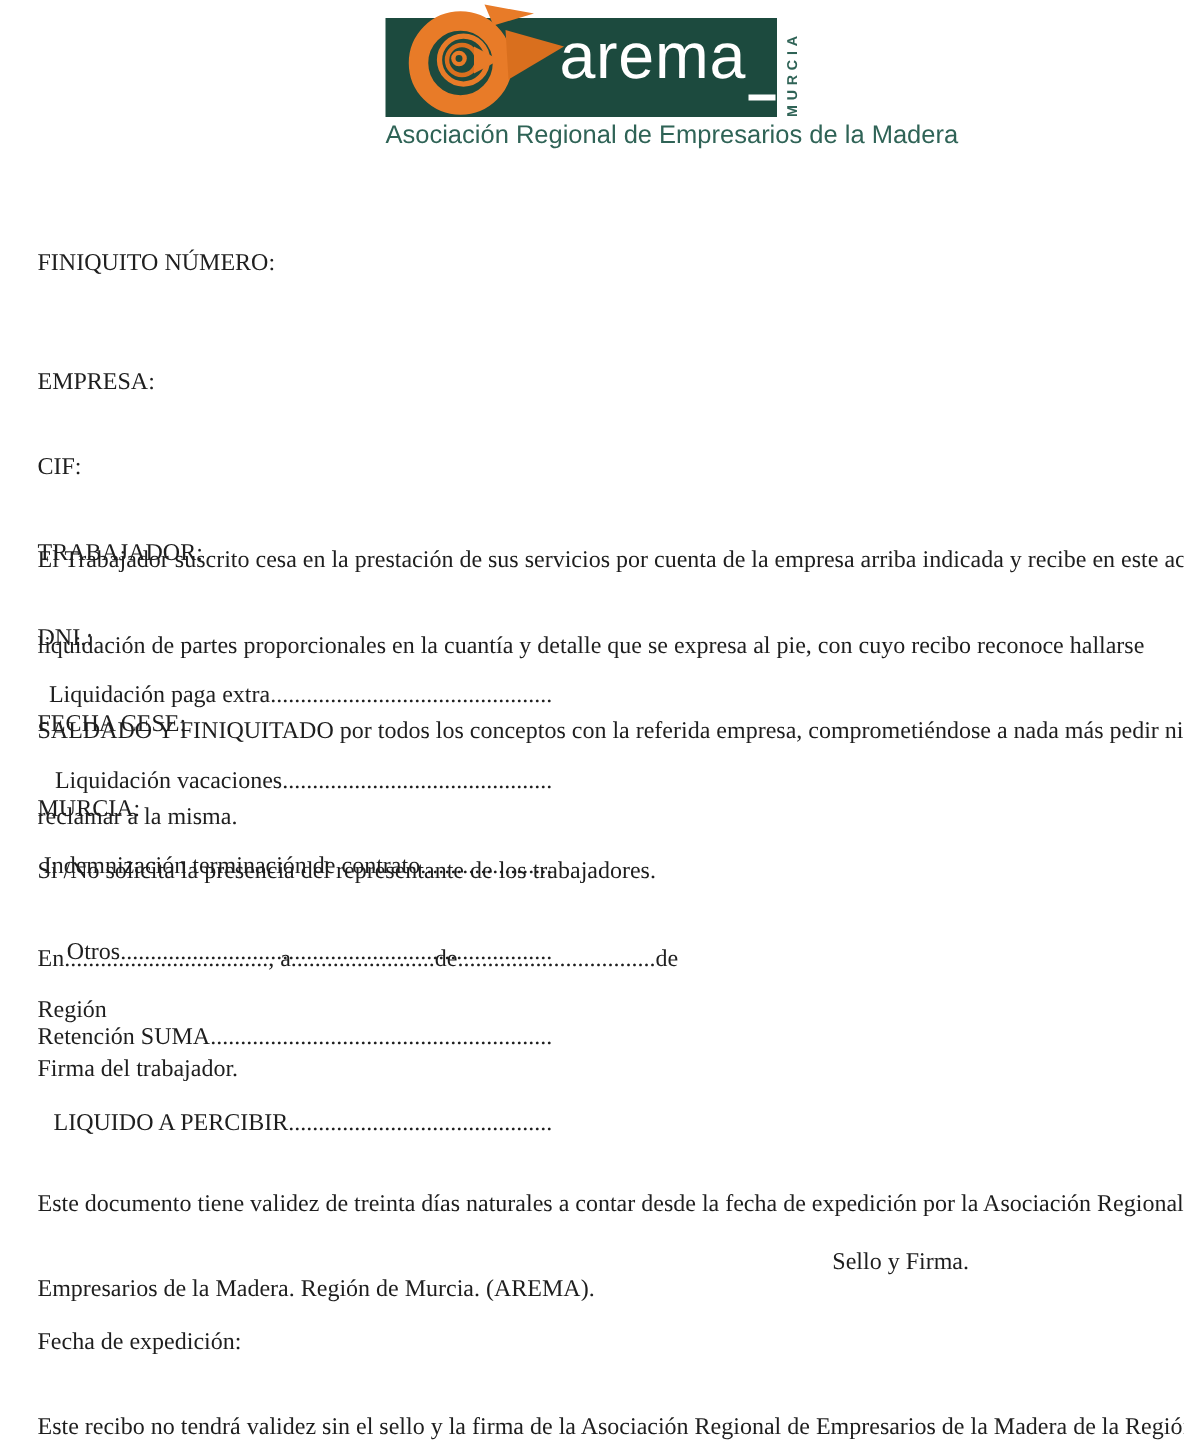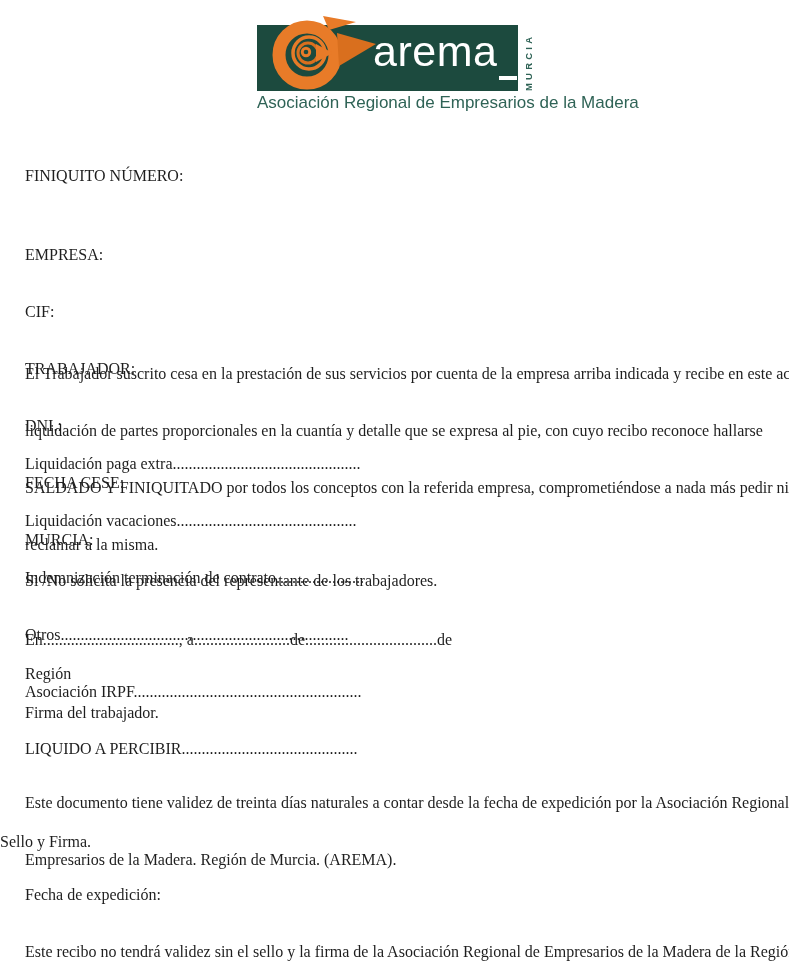--- a/index.html
+++ b/index.html
@@ -8,21 +8,21 @@
     --orange_dark:#d96f1e;
     --brand_text:#2f6356;
     --text:#1e1e1e;
   }
   html,body{margin:0;padding:0;background:#ffffff;}
   body{
     width:789px;height:966px;position:relative;overflow:hidden;
     font-family:"Liberation Serif", serif;color:var(--text);
   }
   
-  .logo-wrap{position:absolute;left:257px;top:13px;width:282px;height:95px;}
+  .logo-wrap{position:absolute;left:257px;top:0;width:282px;height:95px;}
   .logo-box{position:absolute;left:0;top:12px;width:261px;height:66px;background:var(--green);}
   .logo-mark{position:absolute;left:2px;top:0;width:125px;height:80px;}
   .brand{
     position:absolute;left:116px;top:17px;width:130px;
     font-family:"Liberation Sans", sans-serif;font-size:43px;line-height:42px;
     color:#ffffff;letter-spacing:0.5px;
   }
   .brand-tail{position:absolute;left:242px;top:63px;width:18px;height:4px;background:#ffffff;}
   .murcia{
     position:absolute;left:266px;top:78px;width:66px;height:16px;
@@ -34,27 +34,27 @@
     position:absolute;left:0;top:80px;width:261px;text-align:center;
     font-family:"Liberation Sans", sans-serif;font-size:17px;color:var(--brand_text);
     white-space:nowrap;
   }
   
   .t{position:absolute;left:25px;font-size:16px;line-height:19px;white-space:pre;font-family:Liberation Serif, serif;}
   .block .line{white-space:pre;}
   #finiquito{top:166px;}
   #fields{top:207px;}
   #intro{top:326px;}
-  #items{top:416px;}
+  #items{top:416px;text-align:right;}
   #rep{top:571px;}
   #dateline{top:630px;}
   #recibi{top:664px;}
   #firma{top:703px;}
   #validity{top:755px;}
-  #sello{top:832px;left:0;width:646px;text-align:left;}
+  #sello{top:832px;left:0;width:646px;text-align:right;}
   #fecha{top:885px;text-align:center;}
   #footer{top:904px;}
 </style>
 </head>
 <body>
 
 <div class="logo-wrap">
   <div class="logo-box"></div>
 
   <svg class="logo-mark" viewBox="0 0 125 80">
@@ -96,21 +96,21 @@
   <div class="line">liquidación de partes proporcionales en la cuantía y detalle que se expresa al pie, con cuyo recibo reconoce hallarse</div>
   <div class="line">SALDADO Y FINIQUITADO por todos los conceptos con la referida empresa, comprometiéndose a nada más pedir ni</div>
   <div class="line">reclamar a la misma.</div>
 </div>
 
 <div class="t block" id="items">
   <div class="line">Liquidación paga extra...............................................</div>
   <div class="line">Liquidación vacaciones.............................................</div>
   <div class="line">Indemnización terminación de contrato......................</div>
   <div class="line">Otros........................................................................</div>
-  <div class="line">Asociación IRPF.........................................................</div>
+  <div class="line">Retención SUMA.........................................................</div>
   <div class="line">LIQUIDO A PERCIBIR............................................</div>
 </div>
 
 <div class="t" id="rep">Si /No solicita la presencia del representante de los trabajadores.</div>
 
 <div class="t" id="dateline">En.................................., a........................de.................................de</div>
 
 <div class="t" id="recibi">Región</div>
 
 <div class="t" id="firma">Firma del trabajador.</div>

